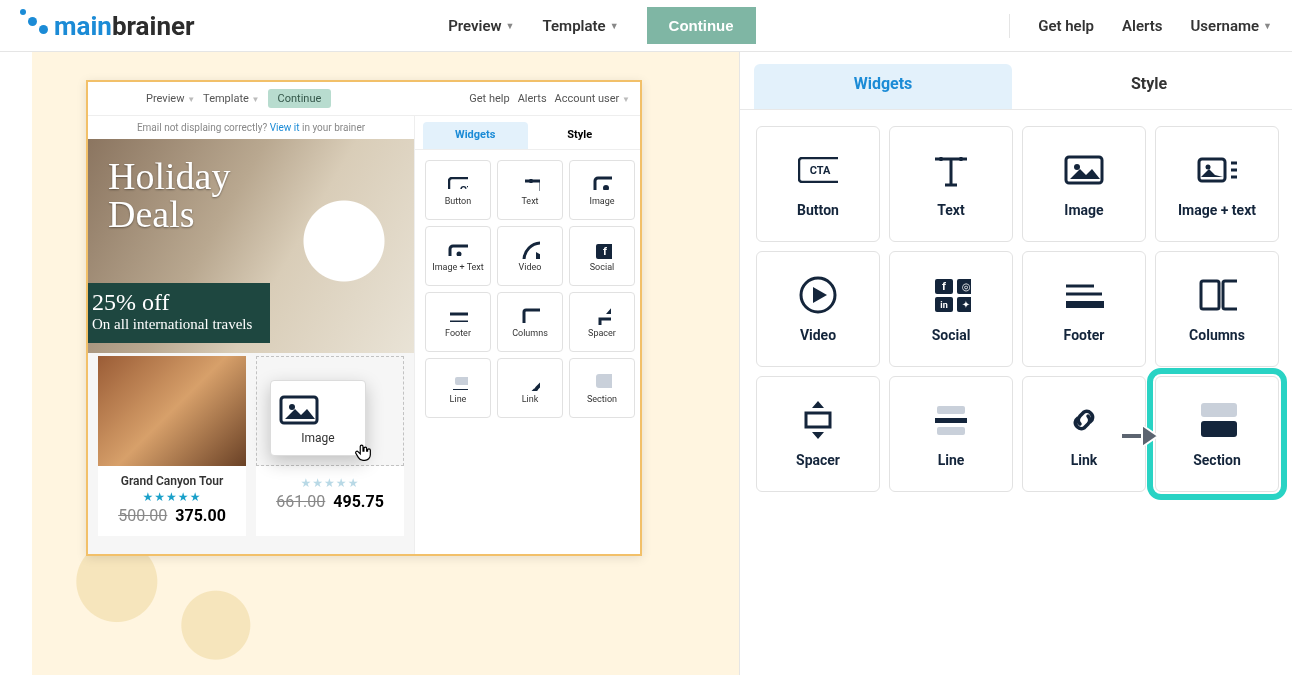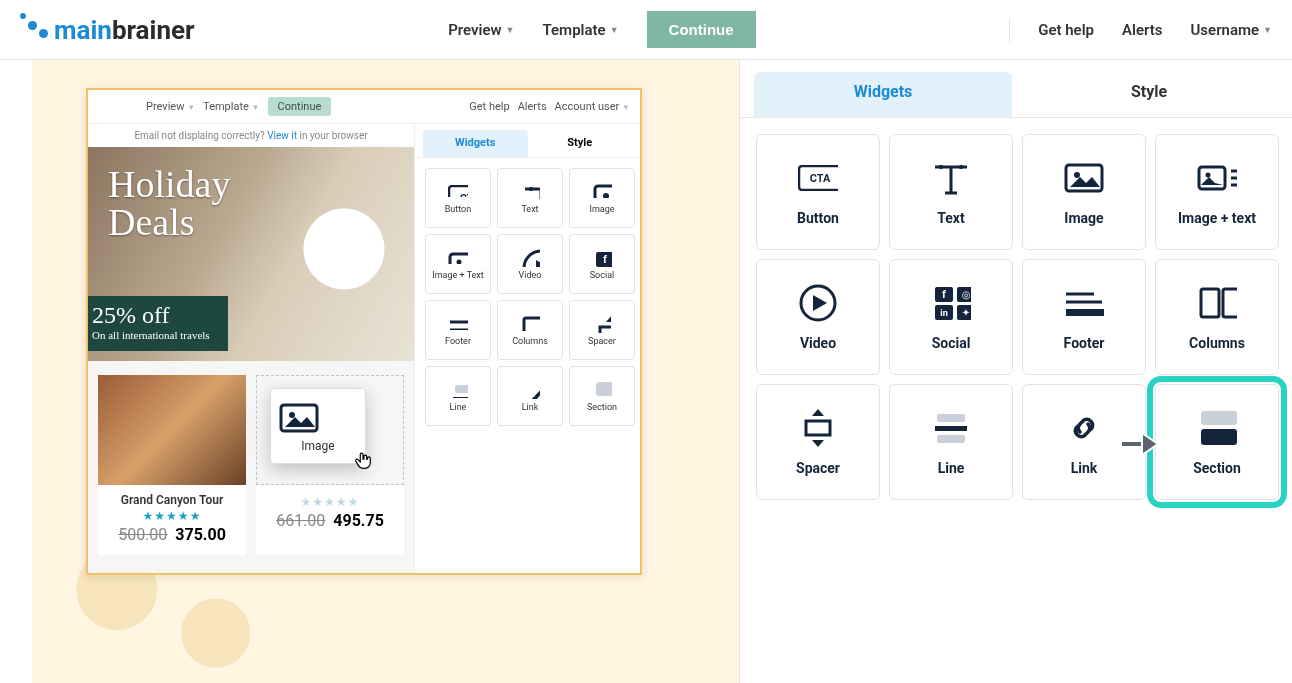--- a/index.html
+++ b/index.html
@@ -6,21 +6,21 @@
   body {
     font-family: -apple-system, BlinkMacSystemFont, "Segoe UI", Roboto, Arial, sans-serif;
     background: #fff;
     width: 1292px;
     height: 683px;
     overflow: hidden;
     position: relative;
   }
   
   .header {
-    height: 60px;
+    height: 52px;
     border-bottom: 1px solid #e5e5e5;
     display: flex;
     padding: 0 20px;
     background: #fff;
   }
   .logo { display: flex; align-items: center; gap: 6px; font-size: 26px; font-weight: 700; }
   .logo .dots { display: inline-flex; gap: 2px; }
   .logo .dot { width: 9px; height: 9px; border-radius: 50%; background: #1b8bd6; }
   .logo .dot.sm { width: 6px; height: 6px; margin-top: -8px; }
   .logo-text .main { color: #1b8bd6; }
@@ -138,31 +138,31 @@
     color: #fff;
     padding: 18px 20px 0 20px;
     overflow: hidden;
   }
   .hero-title { font-family: "Brush Script MT", cursive; font-size: 38px; line-height: 1; text-shadow: 0 1px 2px rgba(0,0,0,.4); }
   .hero-band {
     position: absolute; bottom: 10px; left: 0;
     background: #1e4740; padding: 6px 18px 10px 4px;
   }
   .hero-off { font-family: "Brush Script MT", cursive; font-size: 24px; }
-  .hero-sub { font-family: "Brush Script MT", cursive; font-size: 11px; }
+  .hero-sub { font-family: "Brush Script MT", cursive; font-size: 15px; }
   .hero-person {
     position: absolute;
     right: 10px;
     bottom: 0;
     width: 120px;
     height: 160px;
     background: radial-gradient(circle at 50% 30%, #fff 0 40px, transparent 41px);
   }
 
-  .deal-row { display: flex; gap: 10px; padding: 14px 10px 18px 10px; background: #f6f6f6; }
+  .deal-row { display: flex; gap: 10px; padding: 3px 10px 18px 10px; background: #f6f6f6; }
   .deal {
     flex: 1;
     background: #fff;
     text-align: center;
     min-height: 180px;
     display: flex; flex-direction: column; align-items: center;
     position: relative;
   }
   .deal img,.deal-img { width: 100%; height: 110px; background: linear-gradient(135deg,#9a5c36,#d7a06a,#6a4126); }
   .deal .placeholder {
@@ -270,21 +270,21 @@
         <span class="pv-spacer"></span>
         <span>Get help</span>
         <span>Alerts</span>
         <span><span>Account user</span> <span style="color:#bbb;font-size:8px">▼</span></span>
       </div>
 
       <div class="pv-body">
 
         <div class="pv-left">
           <div class="pv-msg">
-            <span>Email not displaing correctly? </span><a>View it</a><span> in your browser</span>
+            <span>Email not displaing correctly? </span><a>View it</a><span> in your brainer</span>
           </div>
           <div class="hero">
             <div class="hero-title">
               <span>Holiday</span><br>
               <span>Deals</span>
             </div>
             <div class="hero-band">
               <div class="hero-off">25% off</div>
               <div class="hero-sub">On all international travels</div>
             </div>

